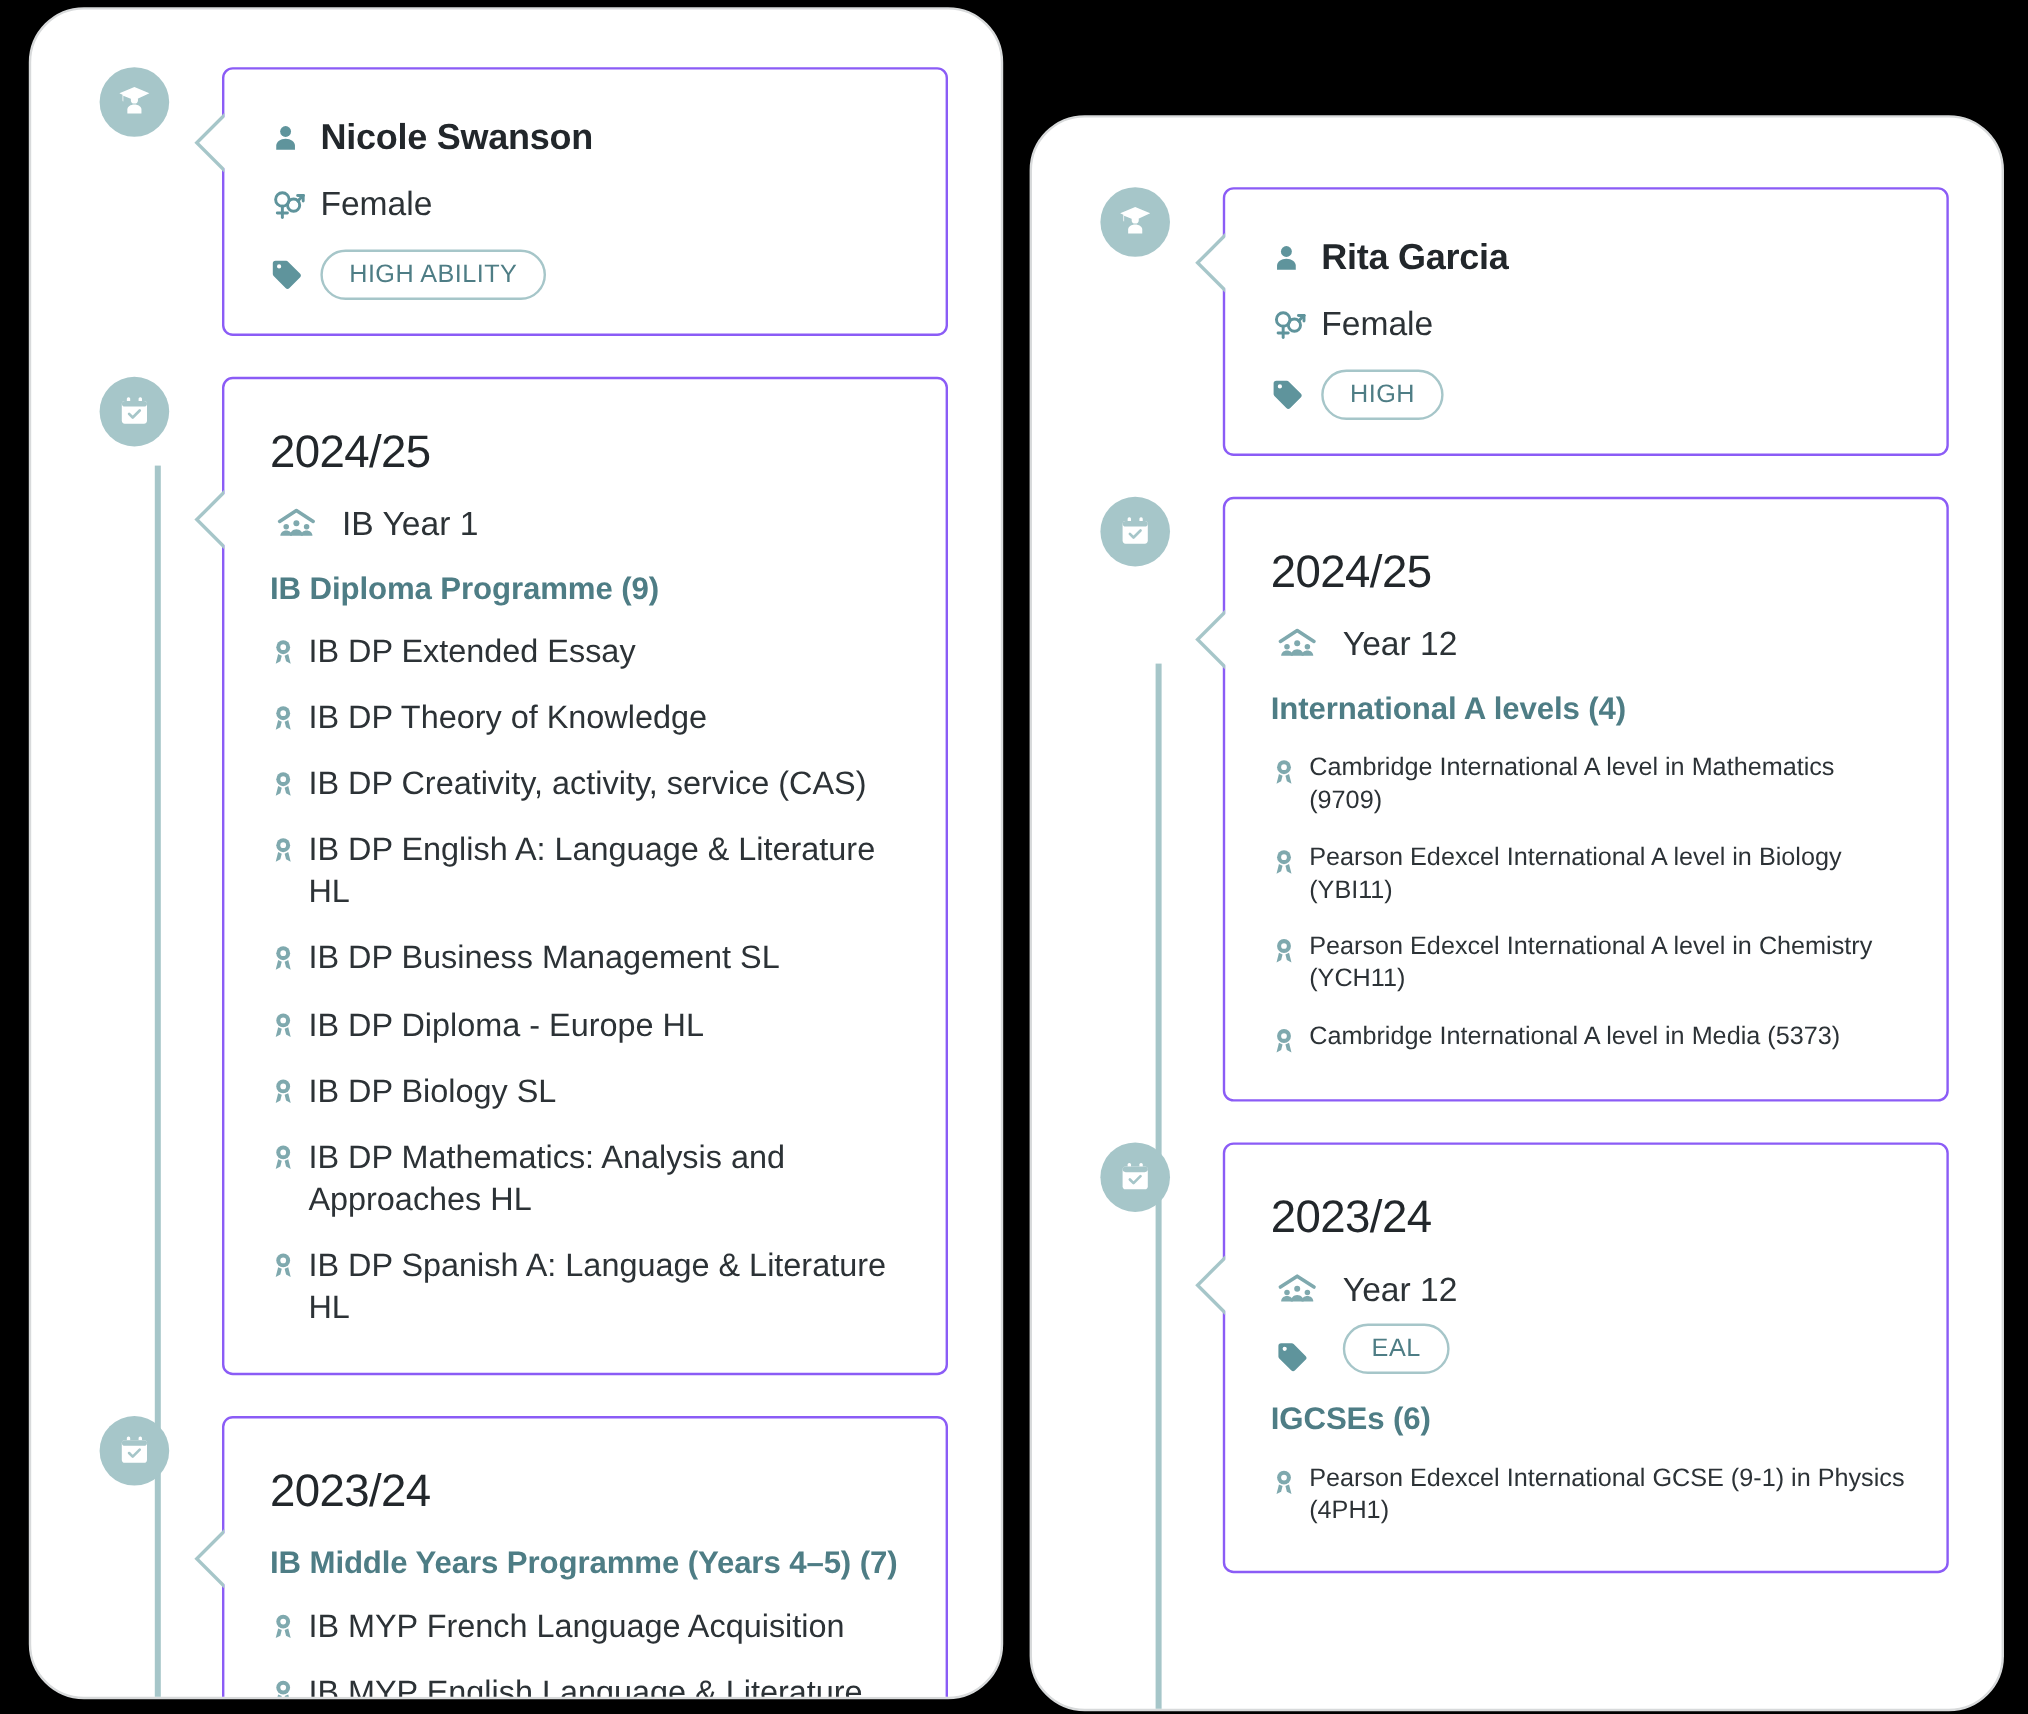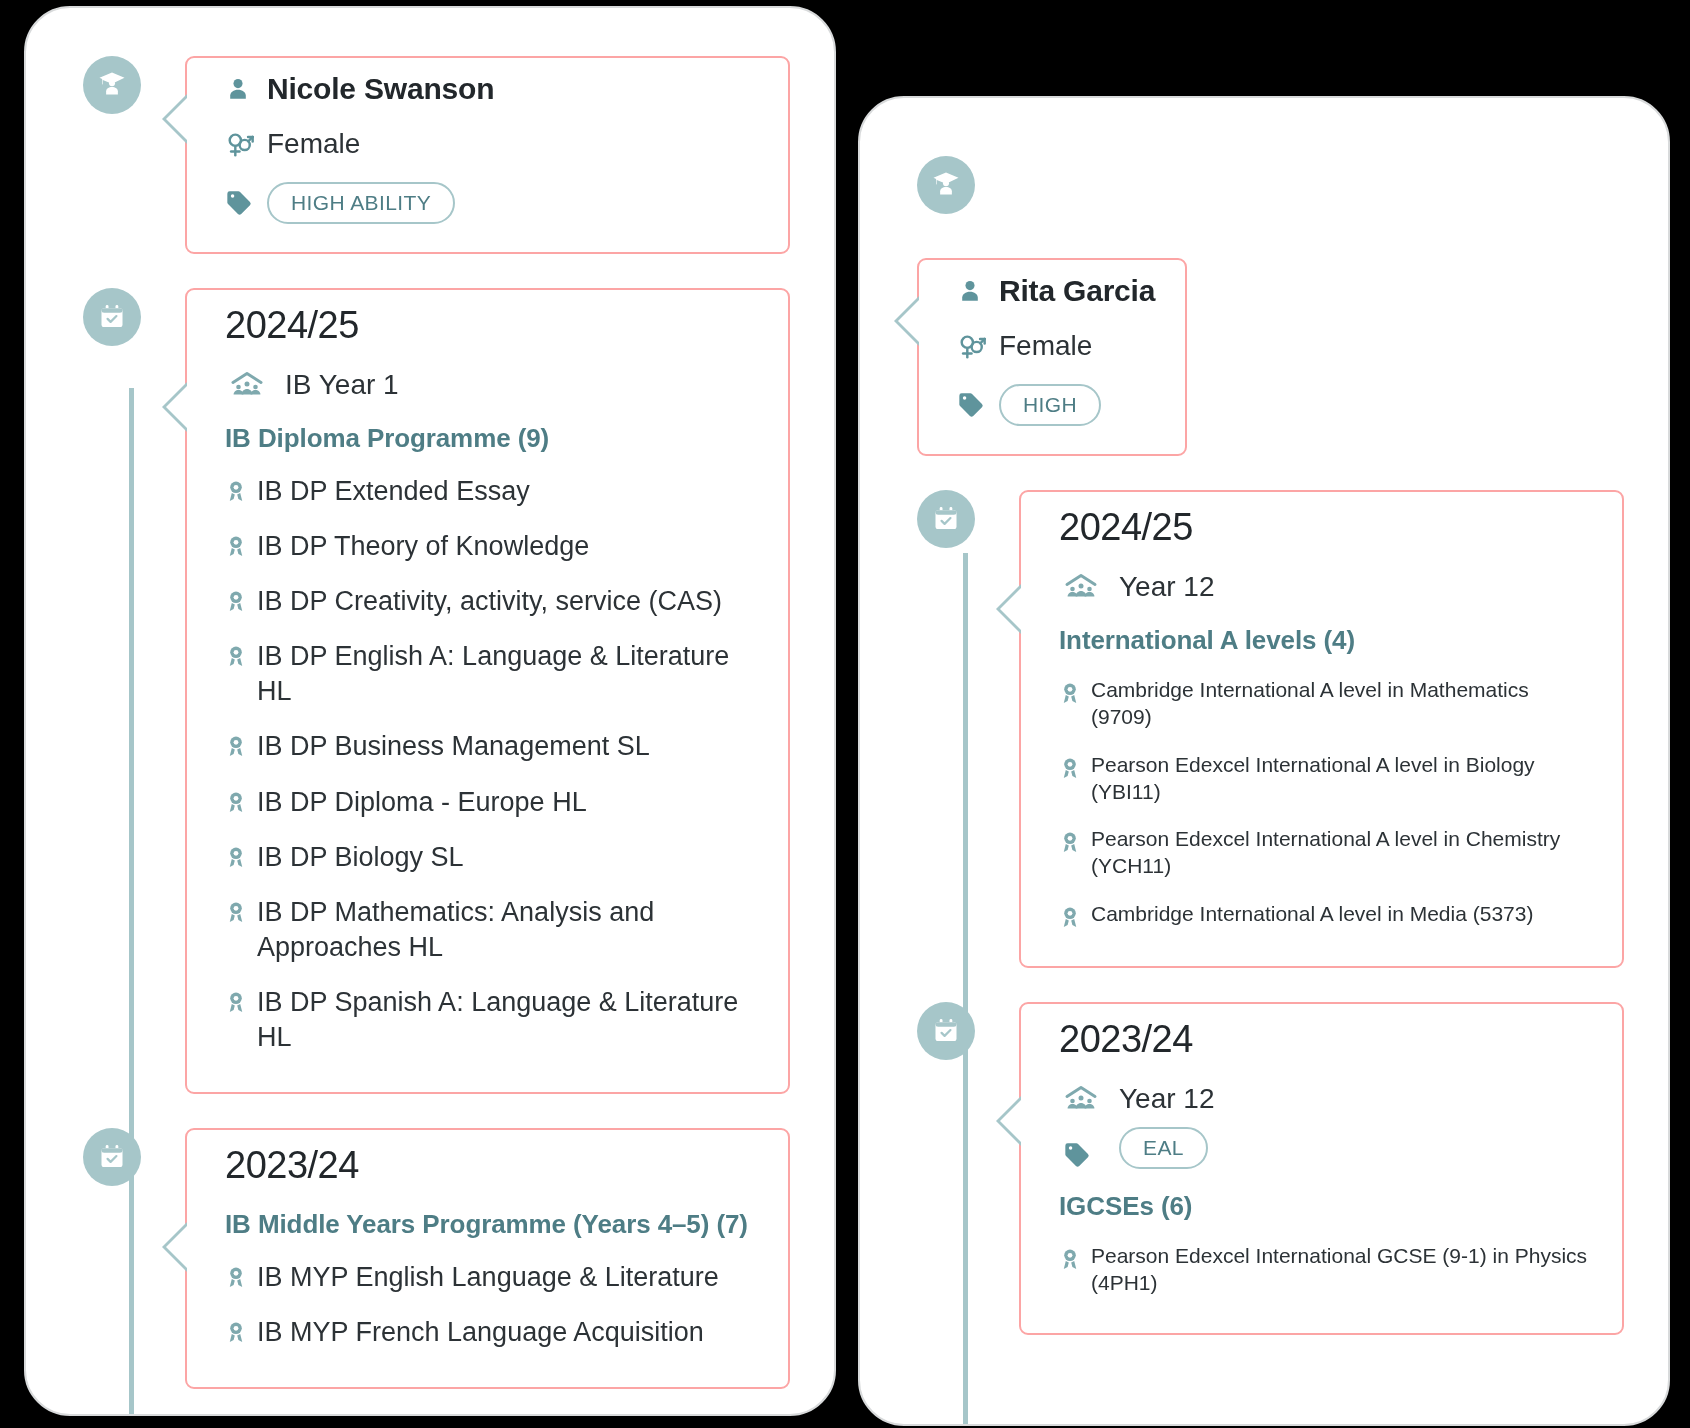--- a/index.html
+++ b/index.html
@@ -73,23 +73,23 @@
   }
   .tl-dot svg { display: block; }
 
   .tl-gap { flex: 0 0 44px; }
 
   
   .bubble {
     position: relative;
     flex: 1 1 auto;
     background: #ffffff;
-    border: 2px solid #fca5a5;
+    border: 2px solid #8b5cf6;
     border-radius: 9px;
-    padding: 14px 30px 28px 38px;
+    padding: 40px 30px 28px 38px;
     z-index: 2;
   }
   
   .bubble::before,
   .bubble::after {
     content: "";
     position: absolute;
     width: 0; height: 0;
     border-style: solid;
   }
@@ -401,44 +401,44 @@
 
           <div>
             <div class="subject">
               <span class="subj-icon">
                   <svg width="22" height="24" viewBox="0 0 24 26" fill="#7fa9ae">
                     <circle cx="12" cy="9" r="6.3"></circle>
                     <circle cx="12" cy="9" r="2.6" fill="#ffffff"></circle>
                     <path d="M7.4 15.2 5.2 24l4.2-2.2 1.3-5.1zM16.6 15.2 18.8 24l-4.2-2.2-1.3-5.1z"></path>
                   </svg>
                 </span>
+              <span class="subj-text">IB MYP French Language Acquisition</span>
+            </div>
+            <div class="subject">
+              <span class="subj-icon">
+                  <svg width="22" height="24" viewBox="0 0 24 26" fill="#7fa9ae">
+                    <circle cx="12" cy="9" r="6.3"></circle>
+                    <circle cx="12" cy="9" r="2.6" fill="#ffffff"></circle>
+                    <path d="M7.4 15.2 5.2 24l4.2-2.2 1.3-5.1zM16.6 15.2 18.8 24l-4.2-2.2-1.3-5.1z"></path>
+                  </svg>
+                </span>
               <span class="subj-text">IB MYP English Language &amp; Literature</span>
-            </div>
-            <div class="subject">
-              <span class="subj-icon">
-                  <svg width="22" height="24" viewBox="0 0 24 26" fill="#7fa9ae">
-                    <circle cx="12" cy="9" r="6.3"></circle>
-                    <circle cx="12" cy="9" r="2.6" fill="#ffffff"></circle>
-                    <path d="M7.4 15.2 5.2 24l4.2-2.2 1.3-5.1zM16.6 15.2 18.8 24l-4.2-2.2-1.3-5.1z"></path>
-                  </svg>
-                </span>
-              <span class="subj-text">IB MYP French Language Acquisition</span>
             </div>
           </div>
         </div>
       </div>
 
     </div>
   </div>
 
   <div class="student-panel panel-right">
     <div class="panel-inner">
       <div class="rail"></div>
 
-      <div class="tl-row" style="margin-top:10px;flex-direction:column;">
+      <div class="tl-row" style="margin-top:10px;">
         <div class="tl-dot">
           <svg width="30" height="30" viewBox="0 0 24 24" fill="#ffffff">
             <path d="M12 2 2 6.2l2.1.9V11c0 .3.2.6.5.7V7.9L12 10.9l10-4.7L12 2z"></path>
             <path d="M12 13.6c-2.6 0-4.7 1.5-4.7 3.4v2.6h9.4V17c0-1.9-2.1-3.4-4.7-3.4z"></path>
             <circle cx="12" cy="10.6" r="2.4"></circle>
           </svg>
         </div>
         <div class="tl-gap"></div>
         <div class="bubble">
           <div class="info-line">

